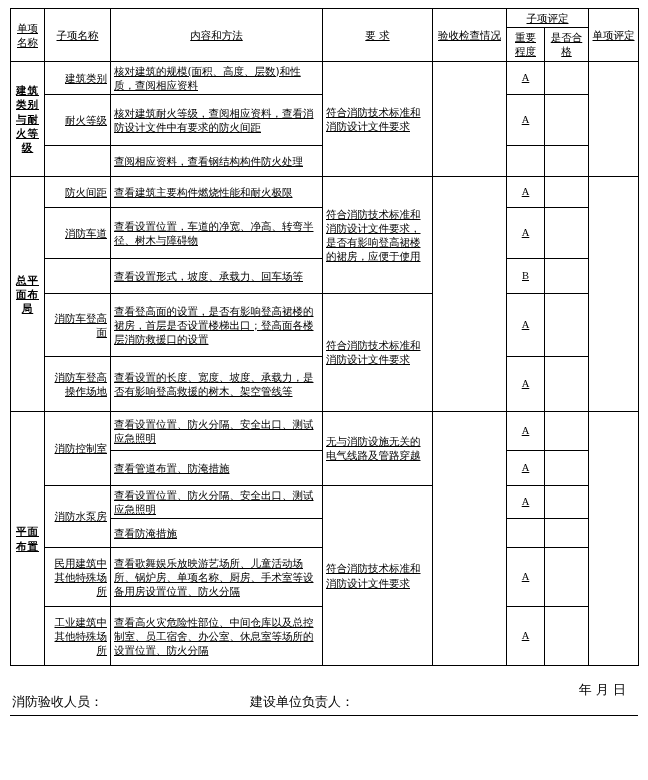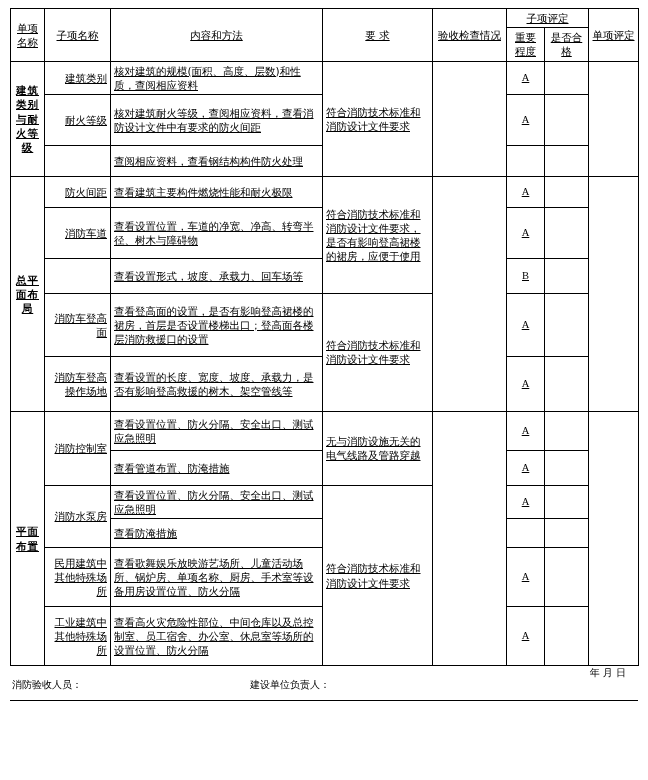--- a/index.html
+++ b/index.html
@@ -83,24 +83,24 @@
   .col-deg { width: 38px; }
   .col-qual { width: 44px; }
   .col-single { width: 50px; }
   .col-check { width: 74px; }
   .col-req { width: 110px; }
   .col-content { width: 212px; }
   .col-sub { width: 66px; }
   .col-cat { width: 34px; }
   .footer {
     width: 628px;
-    margin: 0 auto;
+    margin: 15px auto;
     position: relative;
     height: 40px;
-    font-size: 10px;
+    font-size: 13px;
   }
   .footer .f1 { position: absolute; left: 2px; top: 12px; }
   .footer .f2 { position: absolute; left: 240px; top: 12px; }
   .footer .f3 { position: absolute; right: 12px; top: 0px; }
   .footer .rule {
     position: absolute;
     left: 0; right: 0; top: 34px;
     border-top: 1px solid #000;
   }
 </style>

